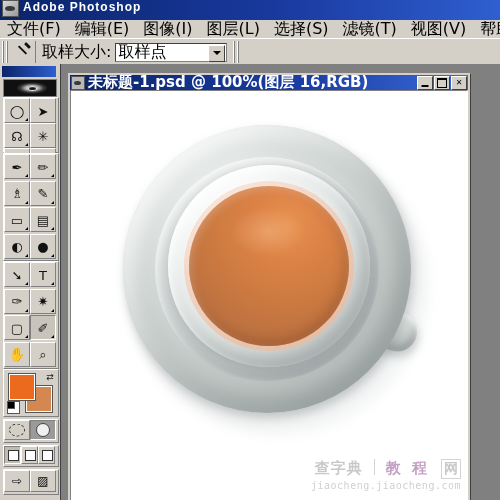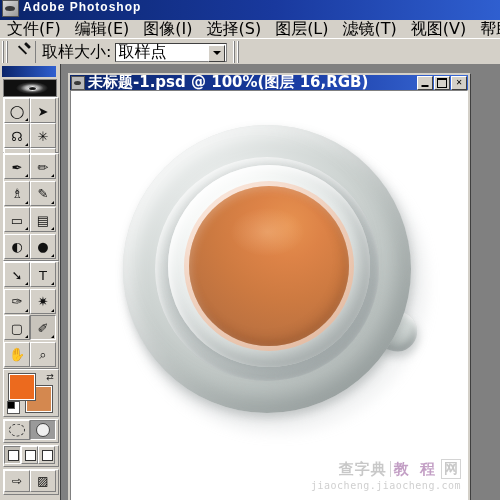--- a/index.html
+++ b/index.html
@@ -271,21 +271,21 @@
   }
   .tea-hl{
     position:absolute;left:26%;top:14%;width:46%;height:30%;border-radius:50%;
     background:radial-gradient(ellipse at 50% 50%,rgba(255,214,170,.30) 0%,rgba(255,200,150,0) 72%);
   }
 
   .watermark{
     position:absolute;right:6px;bottom:2px;width:150px;height:40px;
     opacity:.42;user-select:none;
   }
-  .wm-row{display:flex;align-items:center;gap:3px;justify-content:flex-end;}
+  .wm-row{display:flex;align-items:flex-start;gap:11px;justify-content:flex-end;}
   .wm-a{font-size:15px;font-weight:bold;color:#7d7d7d;letter-spacing:1px;
     font-family:"DejaVu Sans",sans-serif;}
   .wm-bar{width:1px;height:16px;background:#9a9a9a;}
   .wm-b{font-size:15px;font-weight:bold;color:#701a75;letter-spacing:3px;
     font-family:"DejaVu Sans",sans-serif;}
   .wm-box{border:1px solid #9a9a9a;padding:0 2px;font-size:14px;font-weight:bold;color:#7d7d7d;}
   .wm-url{text-align:right;font-size:10px;color:#8d8d8d;letter-spacing:.5px;margin-top:1px;
     font-family:"DejaVu Sans Mono",monospace;}
 </style>
 </head>
@@ -295,22 +295,22 @@
 
   <div class="titlebar">
     <div class="appicon"></div>
     <div class="apptitle">Adobe Photoshop</div>
   </div>
 
   <div class="menubar">
     <div class="mi">文件(F)</div>
     <div class="mi">编辑(E)</div>
     <div class="mi">图像(I)</div>
+    <div class="mi">图层(L)</div>
     <div class="mi">选择(S)</div>
-    <div class="mi">图层(L)</div>
     <div class="mi">滤镜(T)</div>
     <div class="mi">视图(V)</div>
     <div class="mi">帮助(H)</div>
   </div>
 
   <div class="optionsbar">
     <div class="grip"></div>
     <div class="opt-toolicon">
       <div class="eyedrop"></div>
     </div>

